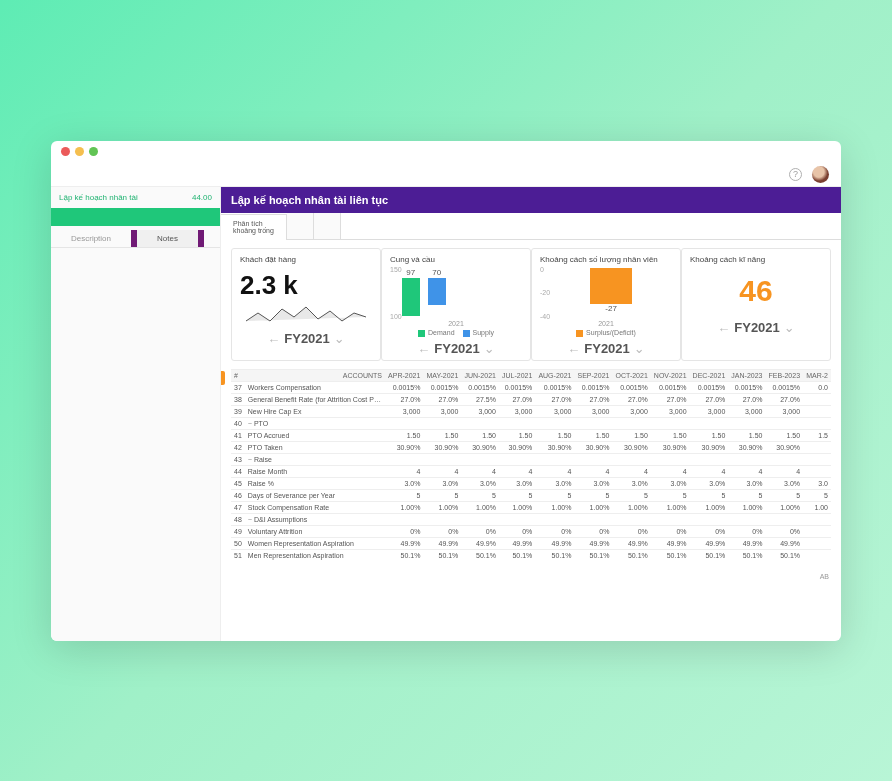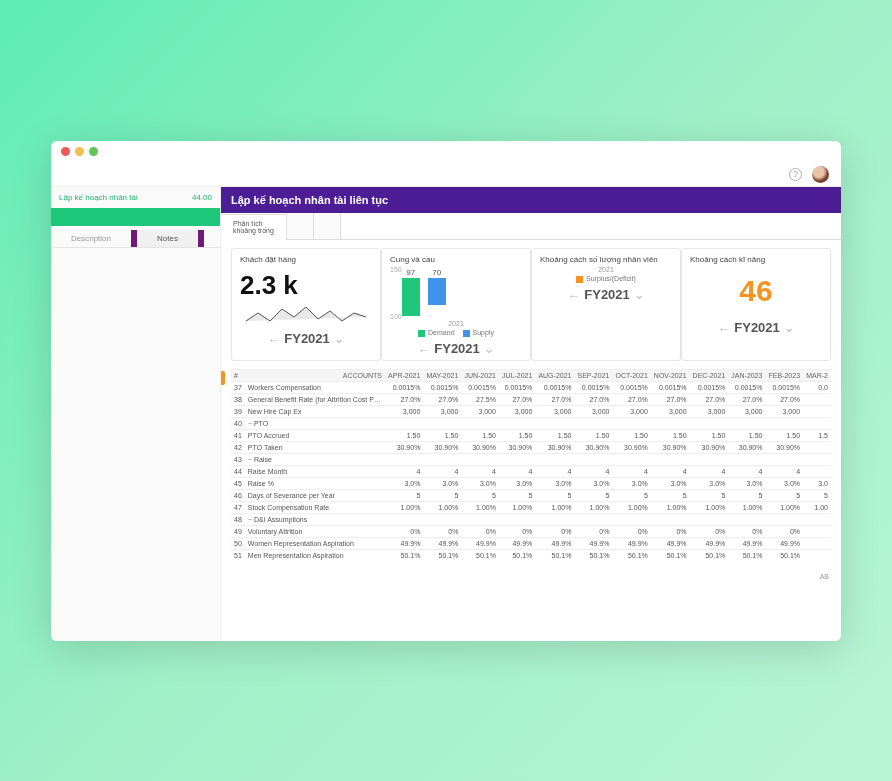--- a/index.html
+++ b/index.html
@@ -118,20 +118,33 @@
           <div style="text-align:center;font-size:7px;color:#999">2021</div>
           <div class="legend">
             <span><span class="swatch" style="background:#1fc77a"></span><span>Demand</span></span>
             <span><span class="swatch" style="background:#3f93e8"></span><span>Supply</span></span>
           </div>
           <div class="fy-pick"><span class="arr">←</span><b>FY2021</b><span class="arr">⌄</span></div>
         </div>
 
         <div class="card">
           <div class="card-title">Khoảng cách số lượng nhân viên</div>
+          <div style="display:flex;">
+            <div style="display:flex;flex-direction:column;justify-content:space-between;height:54px">
+              <span class="axis-hint">0</span>
+              <span class="axis-hint">-20</span>
+              <span class="axis-hint">-40</span>
+            </div>
+            <div class="bar-chart" style="flex:1">
+              <div class="bar-wrap">
+                  <div class="bar" style="height:36px;width:42px;background:#f79421"></div>
+                  <div class="bar-val">-27</div>
+                </div>
+            </div>
+          </div>
           <div style="text-align:center;font-size:7px;color:#999">2021</div>
           <div class="legend">
             <span><span class="swatch" style="background:#f79421"></span><span>Surplus/(Deficit)</span></span>
           </div>
           <div class="fy-pick"><span class="arr">←</span><b>FY2021</b><span class="arr">⌄</span></div>
         </div>
 
         <div class="card">
           <div class="card-title">Khoảng cách kĩ năng</div>
           <div class="orange-big">46</div>

